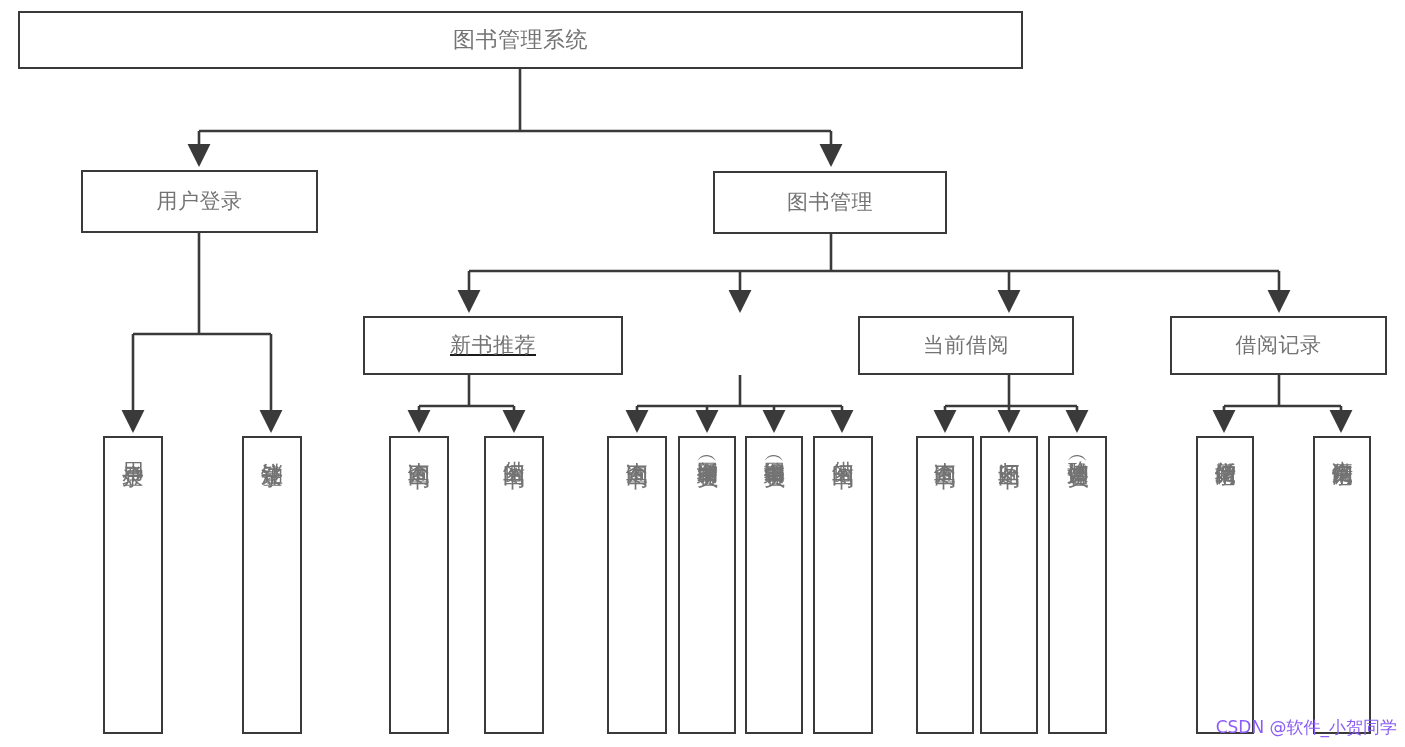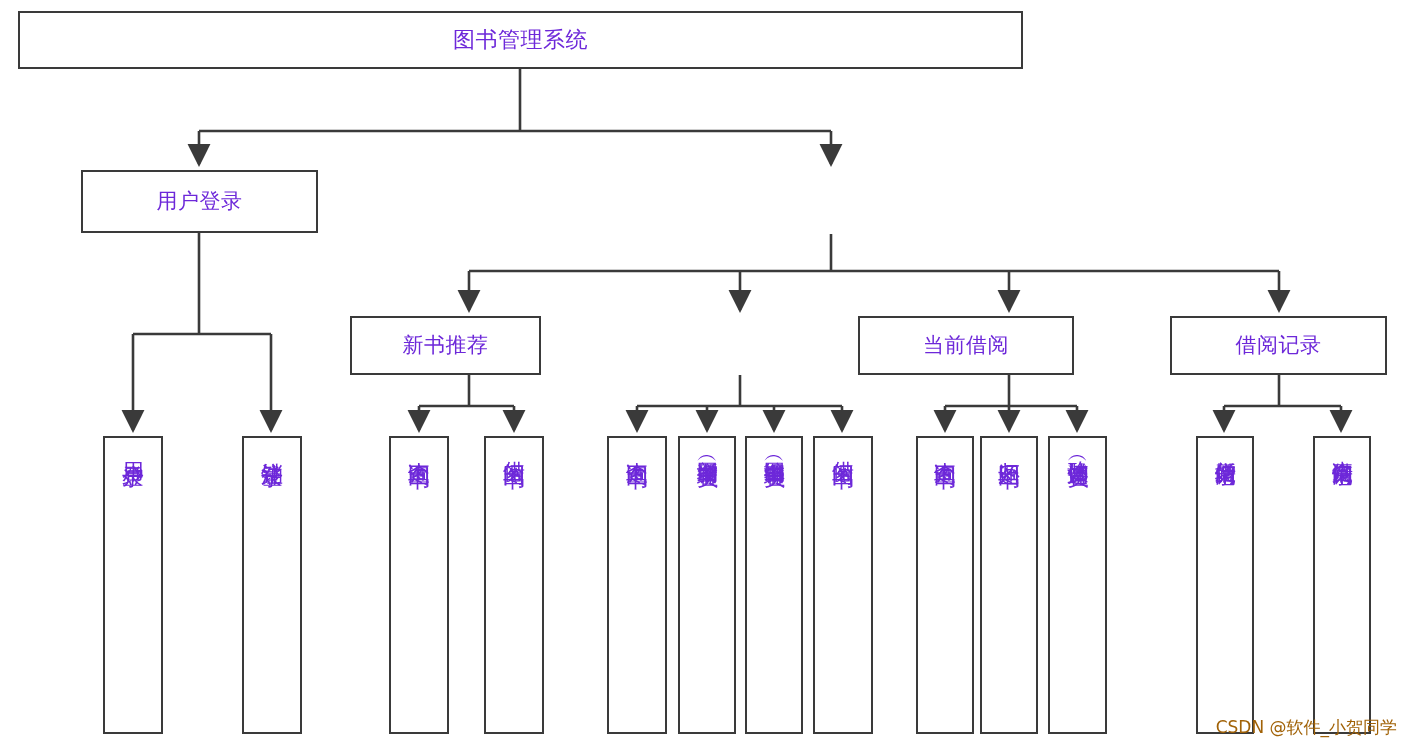--- a/index.html
+++ b/index.html
@@ -32,21 +32,21 @@
     border: 2px solid #3a3a3a;
     background: #ffffff;
     display: flex;
     align-items: center;
     justify-content: center;
     color: #1a1a1a;
   }
   .node-label {
     display: block;
     letter-spacing: 0.5px;
-    color: #6d28d9;
+    color: #737373;
   }
   
   .node.h .node-label {
     writing-mode: horizontal-tb;
     font-size: 21px;
     line-height: 1.2;
   }
   .node.root .node-label {
     font-size: 22px;
   }
@@ -65,21 +65,21 @@
   }
   .node.v.tall .node-label {
     font-size: 21px;
     letter-spacing: 1px;
   }
   #watermark {
     position: absolute;
     right: 8px;
     bottom: 8px;
     font-size: 17px;
-    color: #a16207;
+    color: #8b5cf6;
     white-space: nowrap;
     user-select: none;
   }
 </style>
 </head>
 <body>
 
 <div id="diagram-root">
 
   <svg id="edge-layer" viewBox="0 0 1405 747" width="1405" height="747" xmlns="http://www.w3.org/2000/svg">
@@ -132,22 +132,25 @@
     </g>
   </svg>
 
   <div class="node h root" style="left:18px; top:11px; width:1005px; height:58px;">
     <span class="node-label">图书管理系统</span>
   </div>
 
   <div class="node h" style="left:81px; top:170px; width:237px; height:63px;">
     <span class="node-label">用户登录</span>
   </div>
-
-  <div class="node h" style="left:350px; top:316px; width:191px; height:59px;">
+  <div class="node h" style="left:713px; top:171px; width:234px; height:63px;">
+    <span class="node-label">图书管理</span>
+  </div>
+
+  <div class="node h" style="left:363px; top:316px; width:260px; height:59px;text-decoration:underline;">
     <span class="node-label">新书推荐</span>
   </div>
   <div class="node h" style="left:858px; top:316px; width:216px; height:59px;">
     <span class="node-label">当前借阅</span>
   </div>
   <div class="node h" style="left:1170px; top:316px; width:217px; height:59px;">
     <span class="node-label">借阅记录</span>
   </div>
 
   <div class="node v" style="left:103px; top:436px; width:60px; height:298px;">

